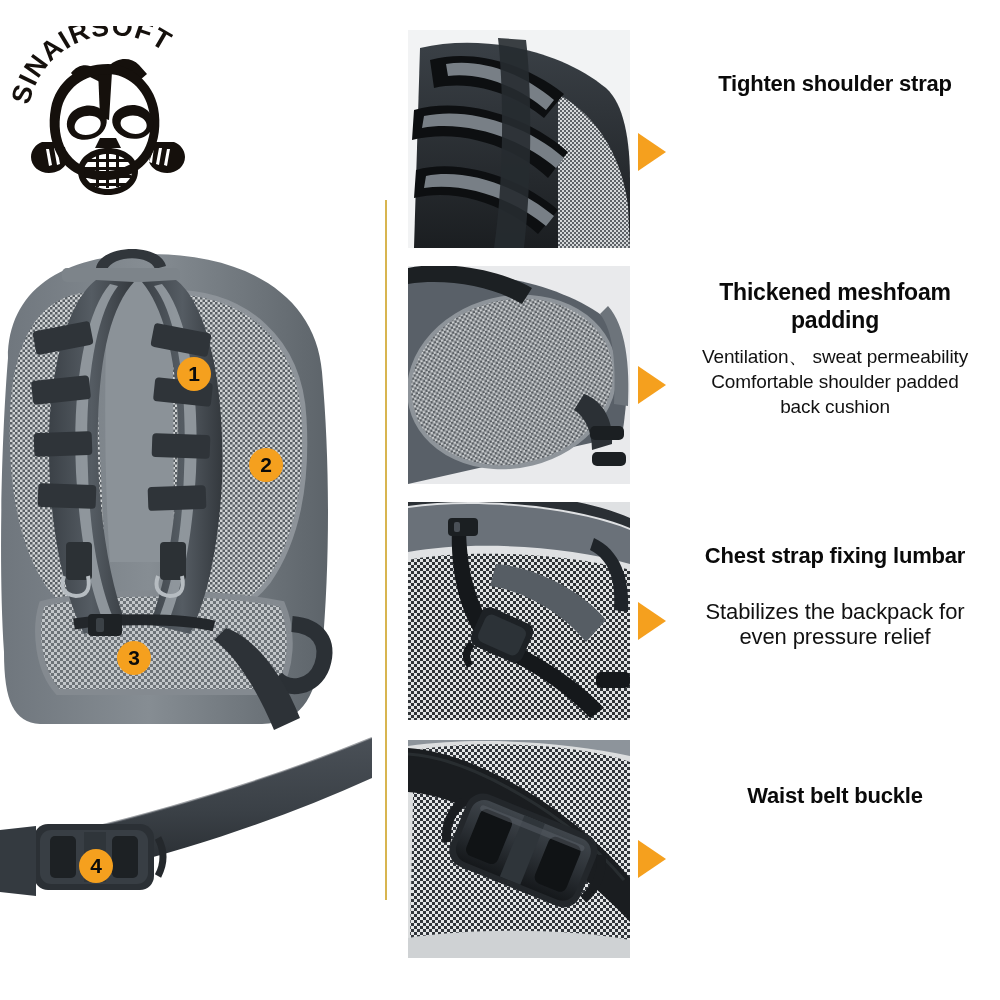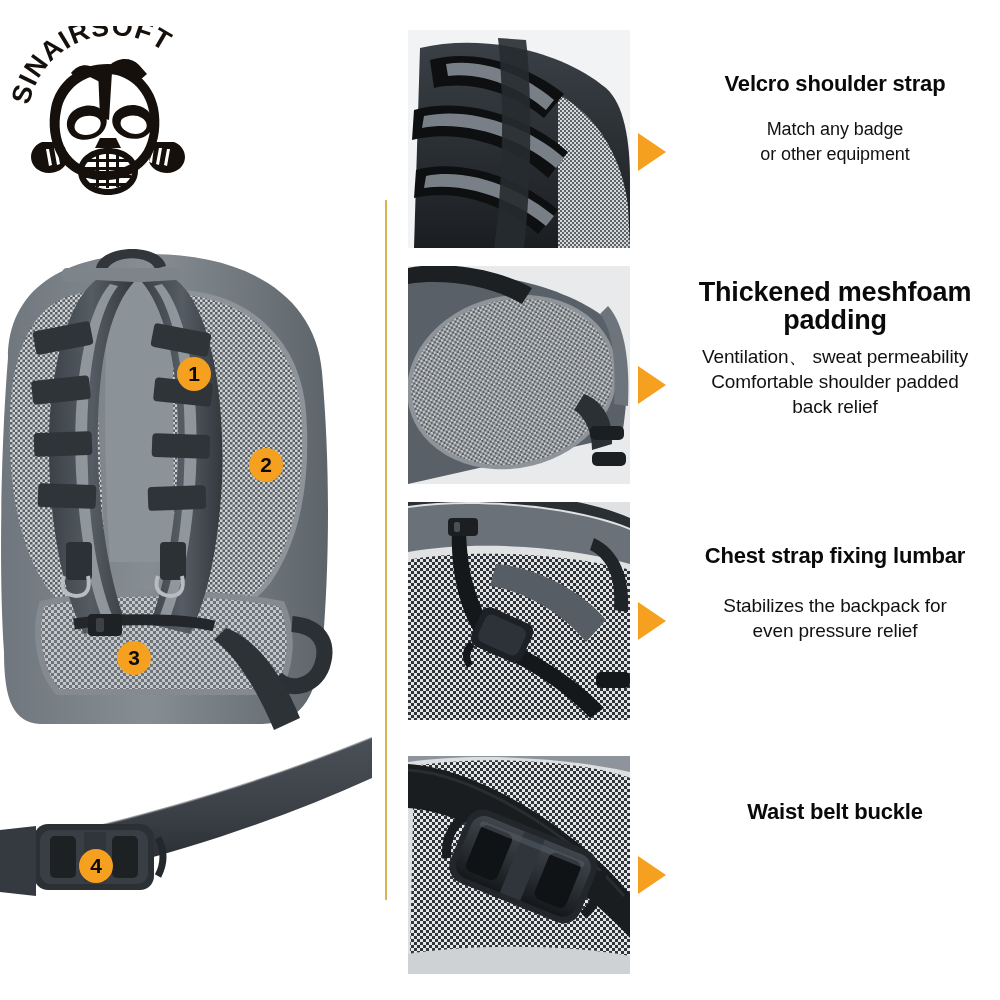--- a/index.html
+++ b/index.html
@@ -36,21 +36,21 @@
   .divider{
     position:absolute;left:385px;top:200px;width:2px;height:700px;
     background:#D8B550;
   }
 
   
   .row{position:absolute;left:408px;width:586px;height:218px;}
   .row.r1{top:30px;}
   .row.r2{top:266px;}
   .row.r3{top:502px;}
-  .row.r4{top:756px;}
+  .row.r4{top:740px;}
 
   .thumb{
     position:absolute;left:0;top:0;width:222px;height:218px;
     overflow:hidden;background:#cfd3d6;
   }
   .thumb svg{display:block;width:222px;height:218px;}
 
   .arrow{
     position:absolute;left:230px;width:0;height:0;
     border-top:19px solid transparent;
@@ -71,23 +71,23 @@
 
   .f-title{
     font-weight:bold;font-size:22px;color:#0a0a0a;text-align:center;
     line-height:27px;white-space:pre-line;letter-spacing:-.2px;
   }
   .f-desc{
     font-size:18px;color:#111;text-align:center;line-height:25px;
     white-space:pre-line;letter-spacing:-.1px;
   }
   .r1 .f-desc{margin-top:20px;}
-  .r2 .f-title{font-size:27px;line-height:28px;text-align:center;}
+  .r2 .f-title{font-size:23px;line-height:28px;text-align:center;}
   .r2 .f-desc{margin-top:10px;font-size:19px;line-height:25px;}
-  .r3 .f-desc{margin-top:24px;font-size:19px;}
+  .r3 .f-desc{margin-top:30px;font-size:22px;}
   .r4 .f-desc{margin-top:20px;font-size:19px;}
 </style>
 </head>
 <body>
 
 <div class="stage">
 
   <div class="logo">
     <svg viewBox="0 0 200 190" xmlns="http://www.w3.org/2000/svg">
       <defs>
@@ -287,23 +287,21 @@
         <g fill="#7e868d" opacity=".95">
           <path d="M38 34 C74 28 116 44 146 70 l-8 10 C110 56 72 42 40 46 Z"></path>
           <path d="M16 86 C62 76 120 96 156 128 l-8 10 C114 108 58 90 14 98 Z"></path>
           <path d="M18 146 C58 138 110 156 146 186 l-8 10 C104 168 56 152 16 158 Z"></path>
         </g>
         <path d="M90 8 C96 60 96 150 86 218 l30 0 C124 150 124 58 118 10 Z" fill="#262b30" opacity=".9"></path>
       </svg>
     </div>
     <div class="arrow"></div>
     <div class="copy">
-      <div class="f-title">Velcro shoulder strap</div>
-      <div class="f-desc">Match any badge
-or other equipment</div>
+      <div class="f-title">Tighten shoulder strap</div>
     </div>
   </div>
 
   <div class="row r2">
     <div class="thumb">
       <svg viewBox="0 0 222 218" xmlns="http://www.w3.org/2000/svg">
         <defs>
           <pattern id="m2" width="5" height="5" patternUnits="userSpaceOnUse">
             <rect width="5" height="5" fill="#c9ccce"></rect>
             <rect width="2.5" height="2.5" fill="#5a5f64"></rect>
@@ -320,21 +318,21 @@
         <rect x="184" y="186" width="34" height="14" rx="5" fill="#1b1f22"></rect>
         <path d="M200 40 C218 60 222 100 220 140 l-14 -2 C208 100 206 66 192 48 Z" fill="#6d747b"></path>
       </svg>
     </div>
     <div class="arrow"></div>
     <div class="copy">
       <div class="f-title">Thickened meshfoam
 padding</div>
       <div class="f-desc">Ventilation、 sweat permeability
 Comfortable shoulder padded
-back relief</div>
+back cushion</div>
     </div>
   </div>
 
   <div class="row r3">
     <div class="thumb">
       <svg viewBox="0 0 222 218" xmlns="http://www.w3.org/2000/svg">
         <defs>
           <pattern id="m3" width="6" height="6" patternUnits="userSpaceOnUse">
             <rect width="6" height="6" fill="#e2e4e5"></rect>
             <rect width="3" height="3" fill="#2f3337"></rect>

